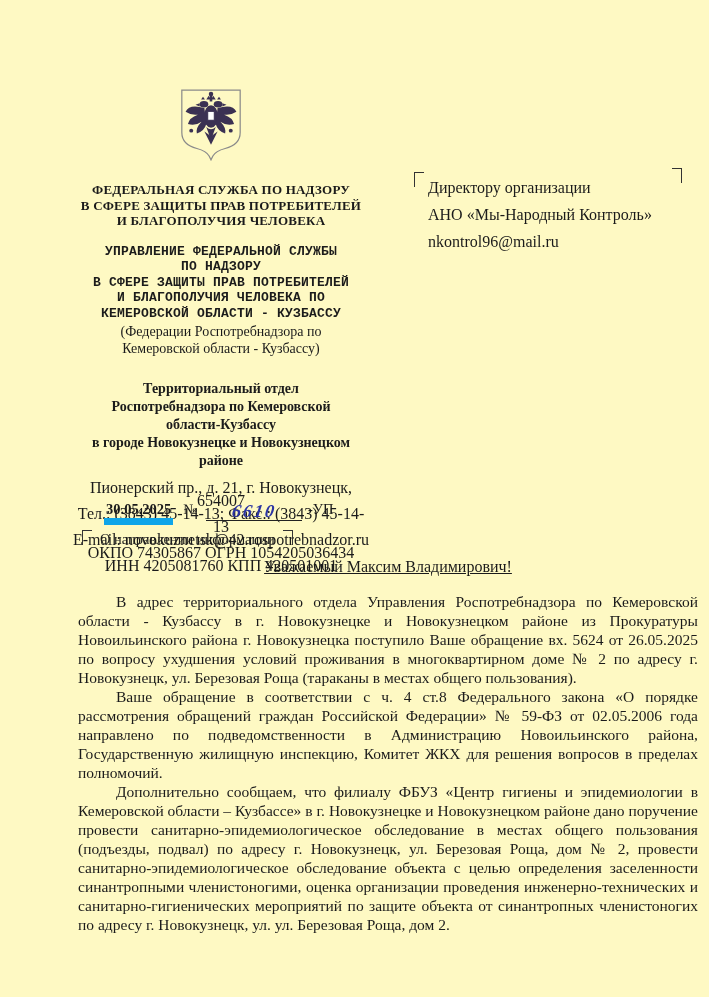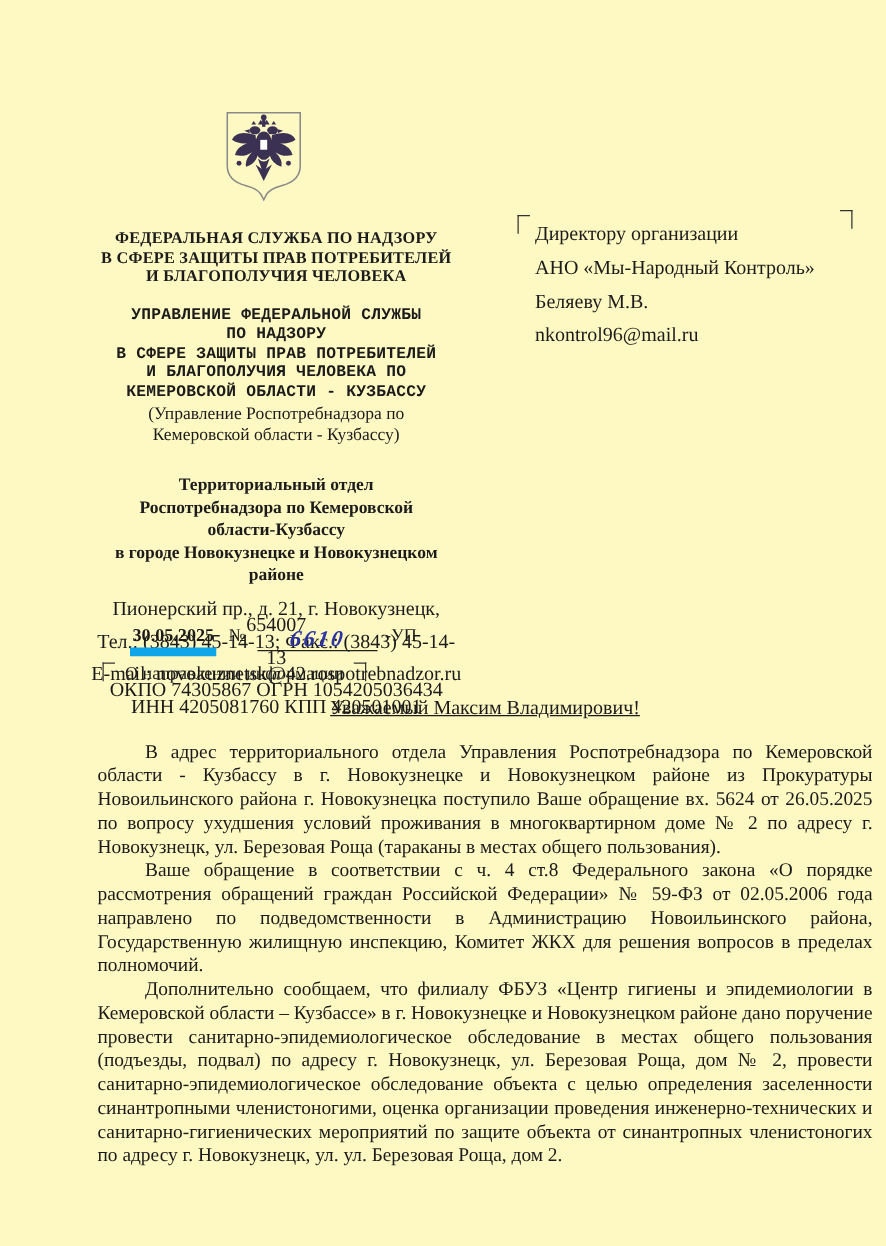--- a/index.html
+++ b/index.html
@@ -105,21 +105,21 @@
 
   <div class="letterhead">
     <div class="lh-agency pre">ФЕДЕРАЛЬНАЯ СЛУЖБА ПО НАДЗОРУ
 В СФЕРЕ ЗАЩИТЫ ПРАВ ПОТРЕБИТЕЛЕЙ
 И БЛАГОПОЛУЧИЯ ЧЕЛОВЕКА</div>
     <div class="lh-dept pre">УПРАВЛЕНИЕ ФЕДЕРАЛЬНОЙ СЛУЖБЫ
 ПО НАДЗОРУ
 В СФЕРЕ ЗАЩИТЫ ПРАВ ПОТРЕБИТЕЛЕЙ
 И БЛАГОПОЛУЧИЯ ЧЕЛОВЕКА ПО
 КЕМЕРОВСКОЙ ОБЛАСТИ - КУЗБАССУ</div>
-    <div class="lh-short pre">(Управление Роспотребнадзора по
+    <div class="lh-short pre">(Федерации Роспотребнадзора по
 Кемеровской области - Кузбассу)</div>
     <div class="lh-terr pre">Территориальный отдел
 Роспотребнадзора по Кемеровской
 области-Кузбассу
 в городе Новокузнецке и Новокузнецком
 районе</div>
     <div class="lh-contacts pre">Пионерский пр., д. 21, г. Новокузнецк, 654007
 Тел.: (3843) 45-14-13; Факс.: (3843) 45-14-13
 E-mail: novokuznetsk@42.rospotrebnadzor.ru
 ОКПО 74305867 ОГРН 1054205036434
@@ -139,21 +139,20 @@
       <span>О направлении информации</span>
       <span class="corner corner-tr subj-r"></span>
     </span>
   </div>
 
   <span class="corner-abs corner-tl rec-c-l"></span>
   <span class="corner-abs corner-tr rec-c-r"></span>
   <div class="recipient">
     <div>Директору организации</div>
     <div>АНО «Мы-Народный Контроль»</div>
-    <div>Беляеву М.В.</div>
     <div>nkontrol96@mail.ru</div>
   </div>
 
   <div class="salutation">Уважаемый Максим Владимирович!</div>
 
   <div class="body-text">
     <p>В адрес территориального отдела Управления Роспотребнадзора по Кемеровской области - Кузбассу в г. Новокузнецке и Новокузнецком районе из Прокуратуры Новоильинского района г. Новокузнецка поступило Ваше обращение вх. 5624 от 26.05.2025 по вопросу ухудшения условий проживания в многоквартирном доме № 2 по адресу г. Новокузнецк, ул. Березовая Роща (тараканы в местах общего пользования).</p>
     <p>Ваше обращение в соответствии с ч. 4 ст.8 Федерального закона «О порядке рассмотрения обращений граждан Российской Федерации» № 59-ФЗ от 02.05.2006 года направлено по подведомственности в Администрацию Новоильинского района, Государственную жилищную инспекцию, Комитет ЖКХ для решения вопросов в пределах полномочий.</p>
     <p>Дополнительно сообщаем, что филиалу ФБУЗ «Центр гигиены и эпидемиологии в Кемеровской области – Кузбассе» в г. Новокузнецке и Новокузнецком районе дано поручение провести санитарно-эпидемиологическое обследование в местах общего пользования (подъезды, подвал) по адресу г. Новокузнецк, ул. Березовая Роща, дом № 2, провести санитарно-эпидемиологическое обследование объекта с целью определения заселенности синантропными членистоногими, оценка организации проведения инженерно-технических и санитарно-гигиенических мероприятий по защите объекта от синантропных членистоногих по адресу г. Новокузнецк, ул. ул. Березовая Роща, дом 2.</p>
   </div>

